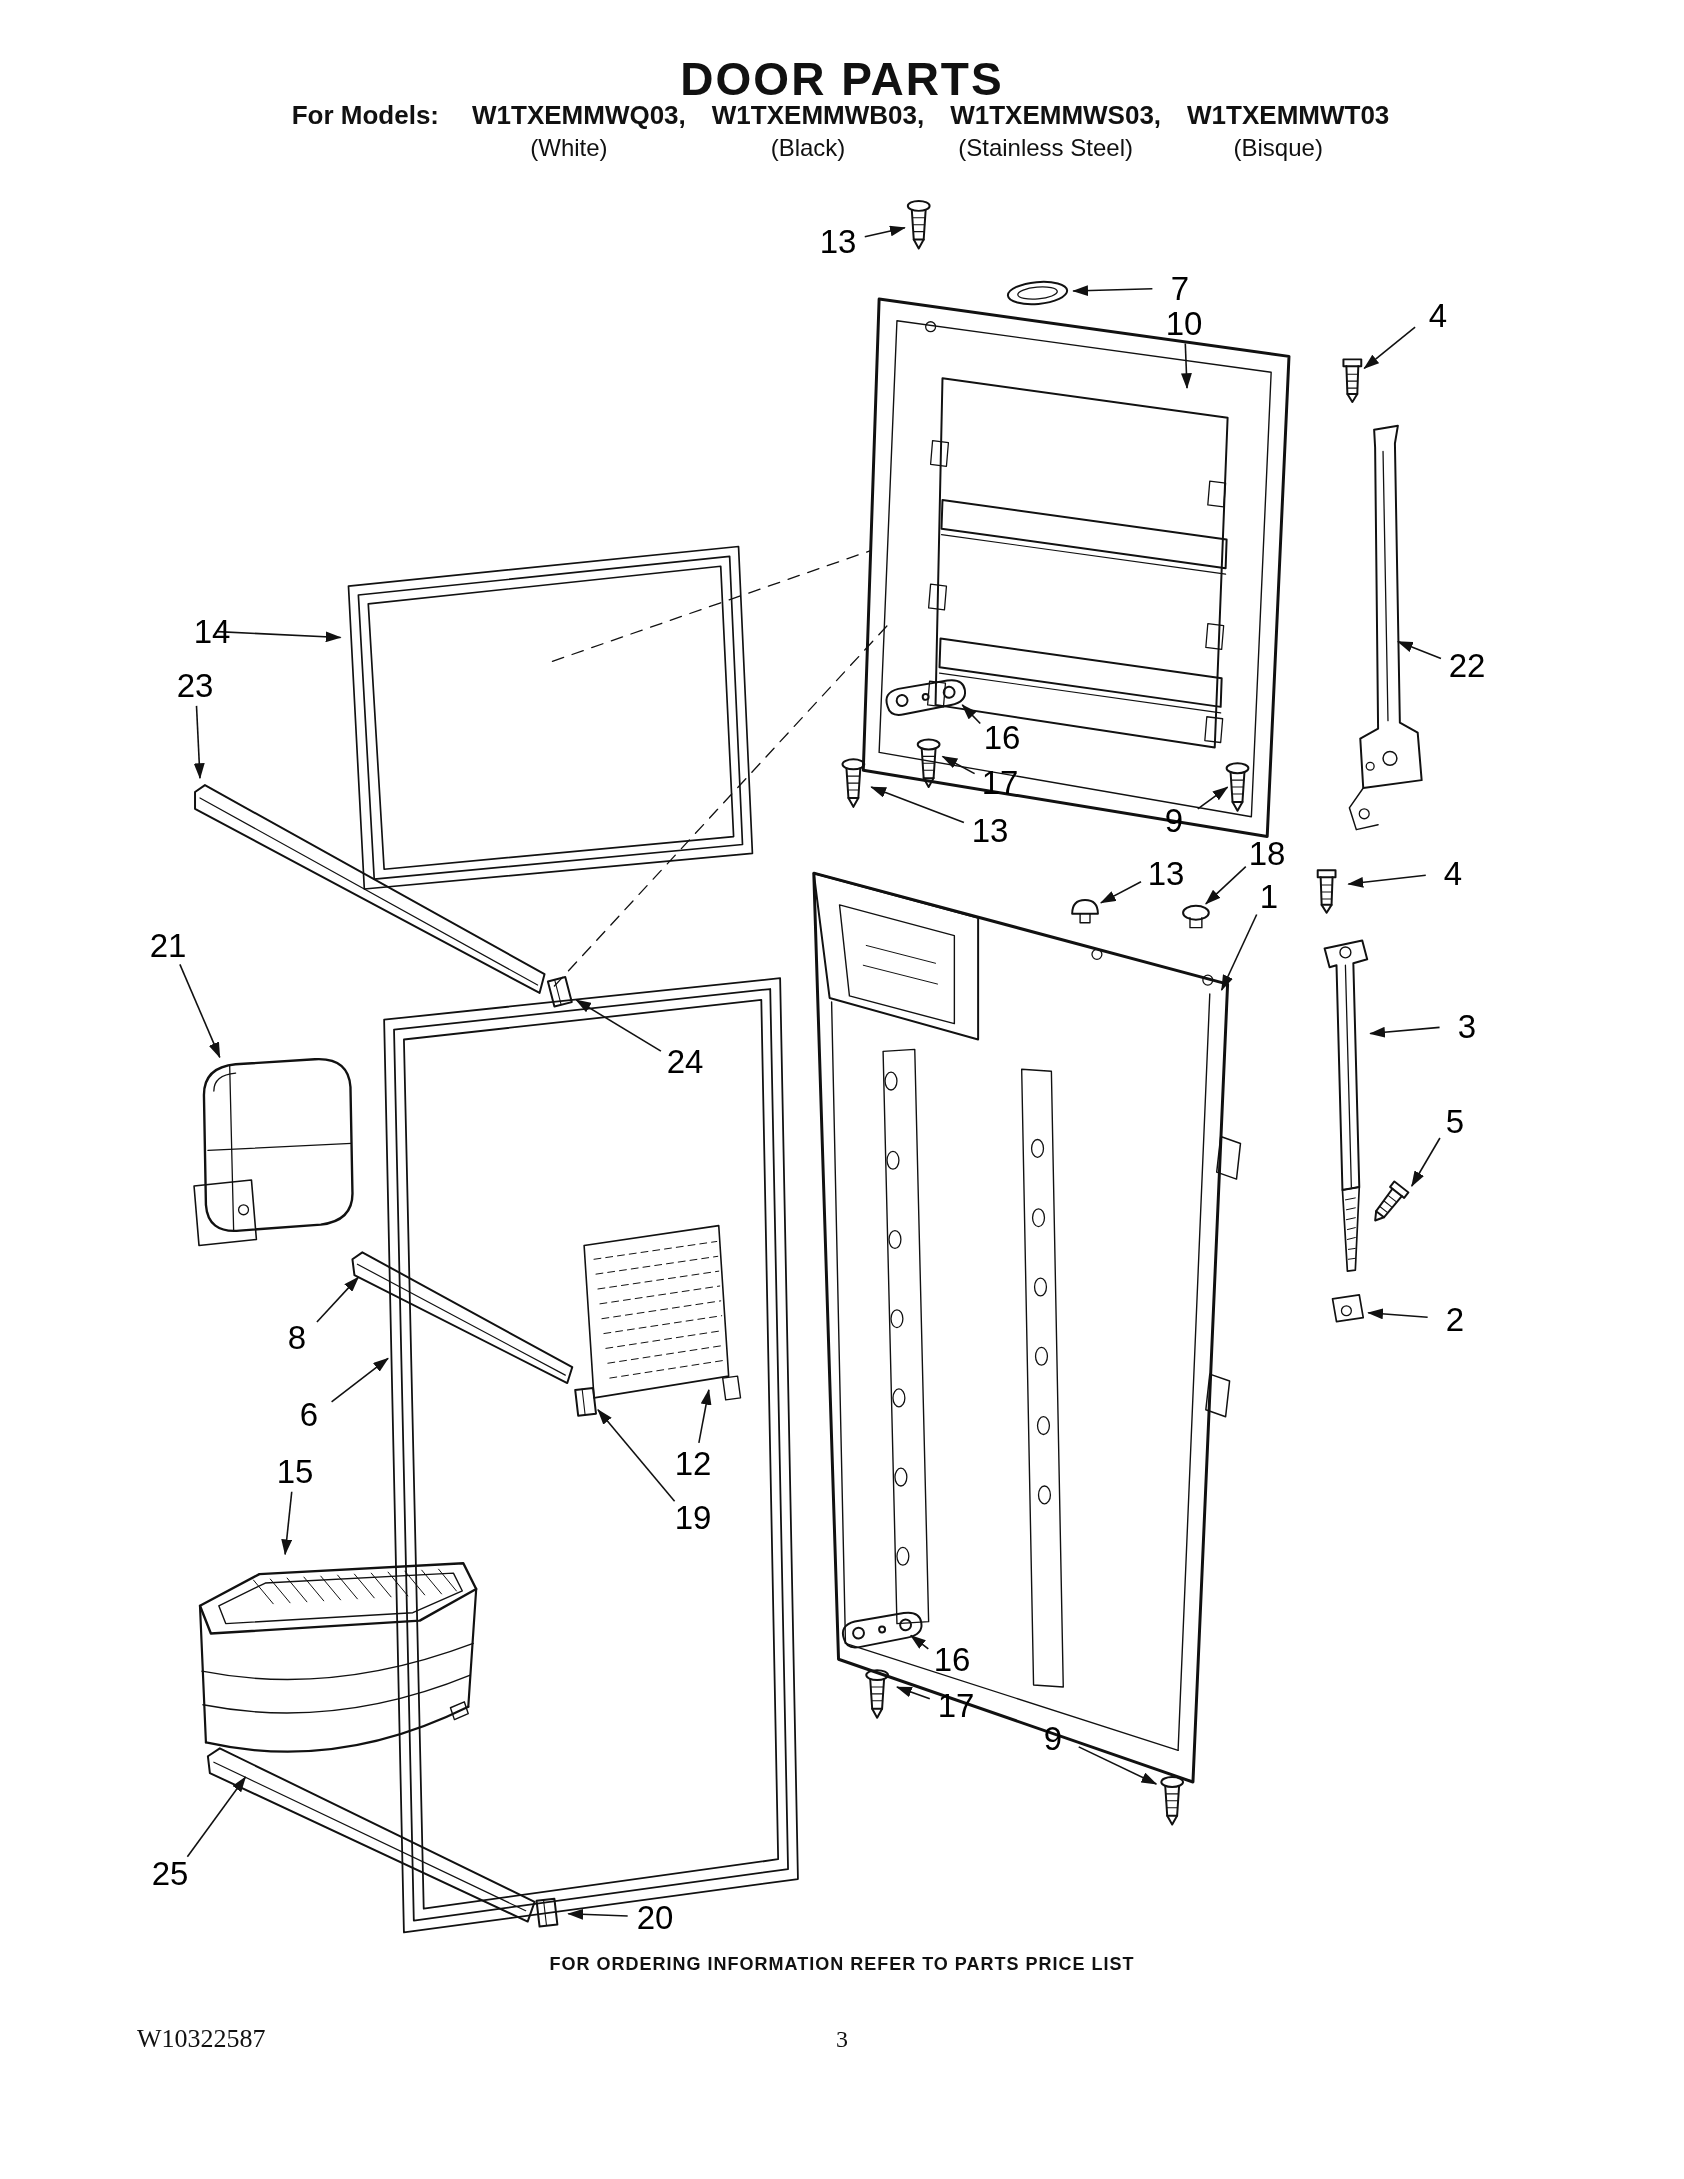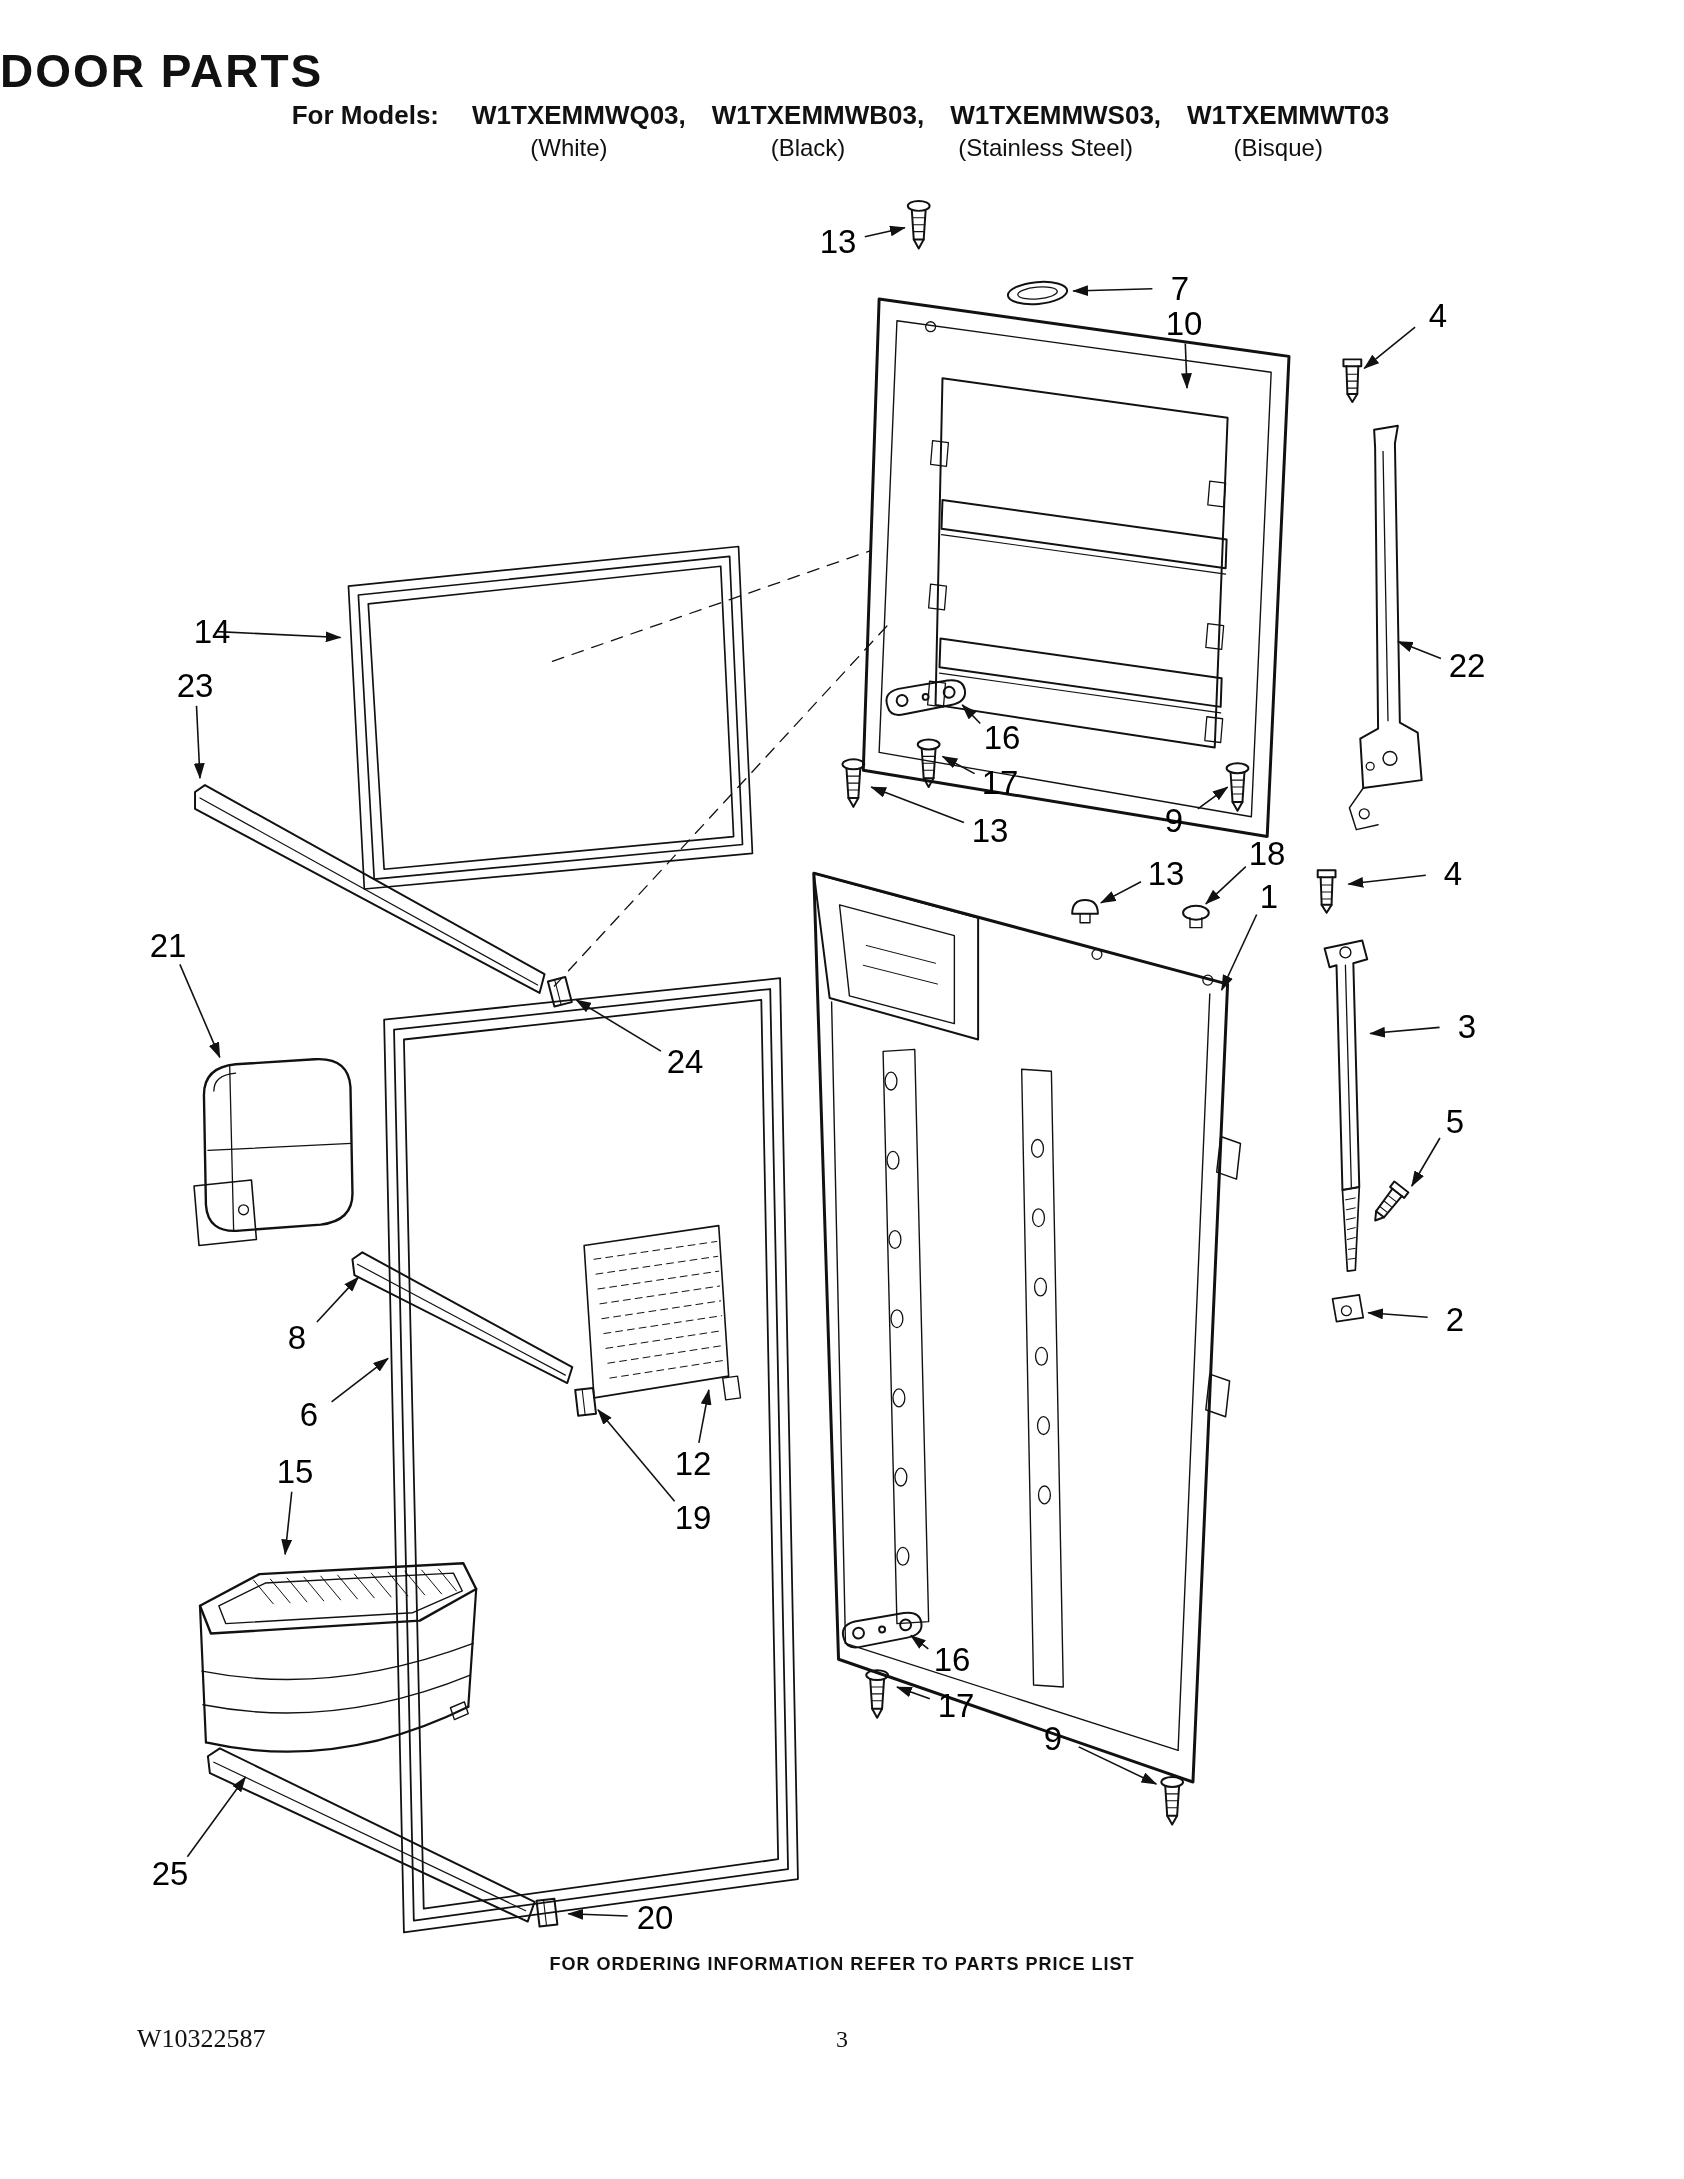--- a/index.html
+++ b/index.html
@@ -7,22 +7,22 @@
   .page{
     position:relative;
     width:1684px;height:2179px;
     margin:0 auto;
     background:#ffffff;
     font-family:"Liberation Sans",sans-serif;
     color:#111111;
     overflow:hidden;
   }
   .title{
-    position:absolute;top:44px;left:0;width:100%;
-    font-size:46px;font-weight:bold;letter-spacing:2px;
+    position:absolute;top:52px;left:0;width:100%;
+    text-align:center;font-size:46px;font-weight:bold;letter-spacing:2px;
   }
   .models{
     position:absolute;top:100px;left:0;width:100%;
     display:flex;justify-content:center;align-items:flex-start;
   }
   .models-prefix{font-size:26px;font-weight:bold;margin-right:10px;white-space:pre;}
   .model-col{display:flex;flex-direction:column;align-items:center;margin:0 3px;}
   .model-name{font-size:26px;font-weight:bold;white-space:pre;margin-left:20px;}
   .model-finish{font-size:24px;font-weight:normal;margin-top:3px;}
   #diagram-svg{position:absolute;left:0;top:0;width:1684px;height:2179px;}

